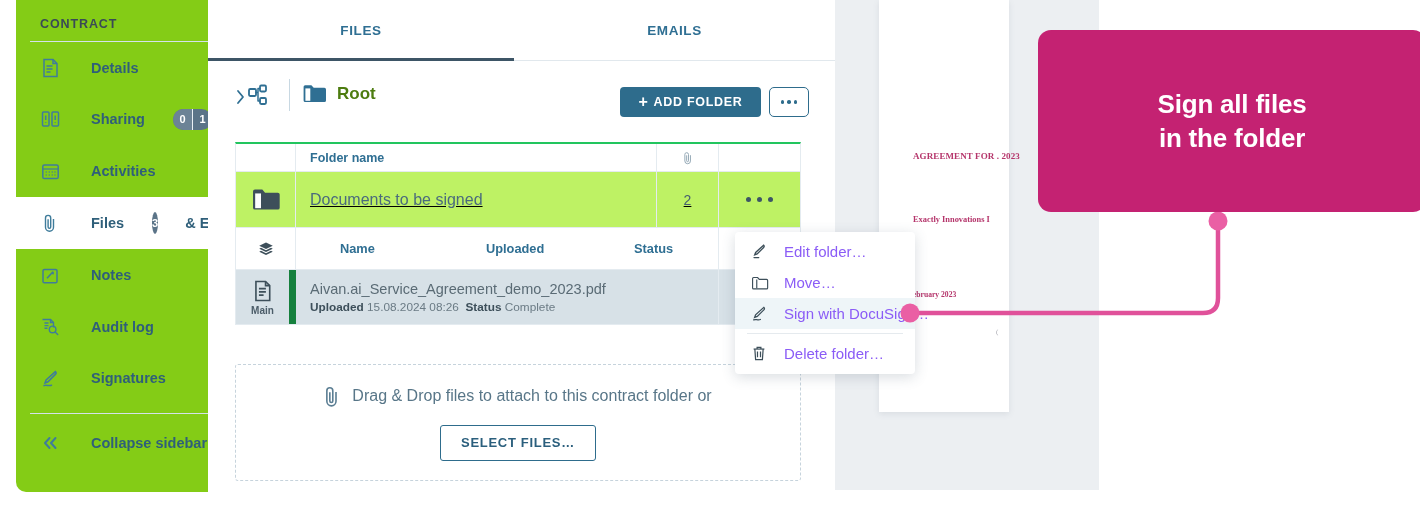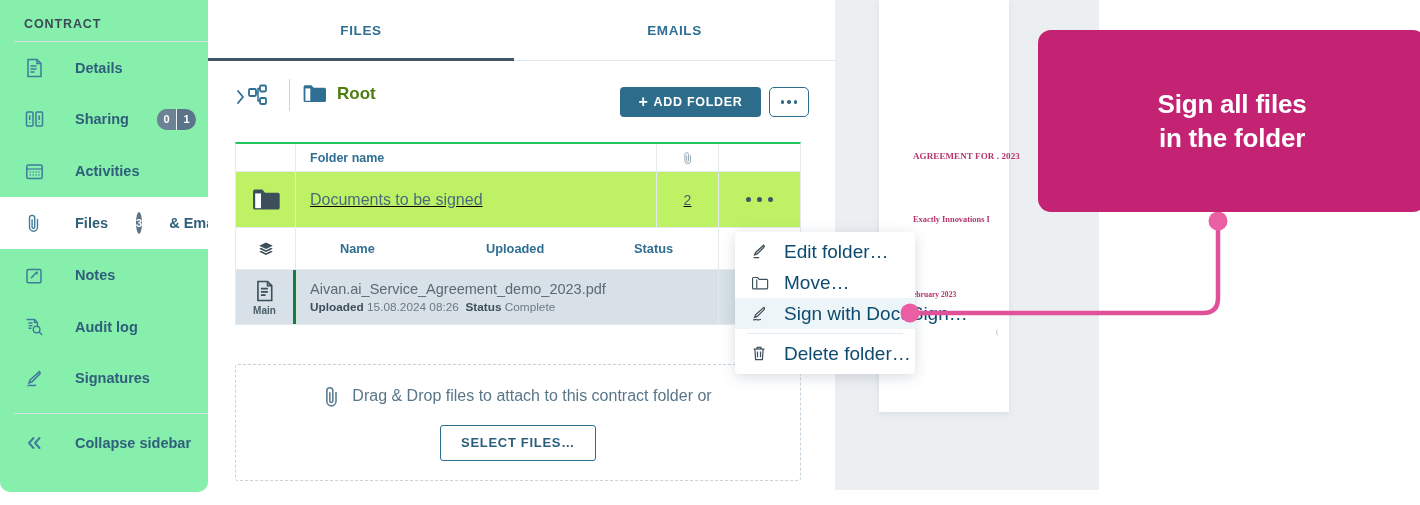--- a/index.html
+++ b/index.html
@@ -6,22 +6,22 @@
   html, body {
     width: 1420px; height: 505px;
     background: #ffffff;
     font-family: "Liberation Sans", sans-serif;
     overflow: hidden;
   }
   #root { position: relative; width: 1420px; height: 505px; }
 
   
   .sidebar {
-    position: absolute; left: 0; top: 0; width: 208px; height: 492px;
-    background: #86efac;
+    position: absolute; left: 16px; top: 0; width: 208px; height: 492px;
+    background: #84cc16;
     border-bottom-right-radius: 10px;
     border-bottom-left-radius: 10px;
     padding-left: 48px;
   }
   .sb-title {
     position: absolute; left: 24px; top: 17px;
     font-size: 12.5px; font-weight: bold; letter-spacing: .9px;
     color: #3a4a56;
   }
   .sb-div { position: absolute; left: 14px; width: 194px; height: 1px; background: #d4e2ea; }
@@ -121,21 +121,21 @@
 
   .files-hdr { height: 42px; background: #fff; }
   .files-hdr .c-hname { width: 190px; flex: 0 0 190px; display: flex; align-items: center;
                         font-size: 12.8px; font-weight: bold; color: #2f6f93; padding-left: 44px; }
   .files-hdr .c-hup { width: 148px; flex: 0 0 148px; display: flex; align-items: center;
                       font-size: 12.8px; font-weight: bold; color: #2f6f93; }
   .files-hdr .c-hst { flex: 1 1 auto; display: flex; align-items: center;
                       font-size: 12.8px; font-weight: bold; color: #2f6f93; }
 
   .file-row { height: 55px; background: #d7e1e7; }
-  .file-row .c-ico { border-right: 3px solid #15803d; }
+  .file-row .c-ico { border-right: 7px solid #15803d; }
   .file-row .c-fi { flex: 1 1 auto; padding-left: 14px; display: flex;
                     flex-direction: column; justify-content: center; }
   .fname { font-size: 14.5px; color: #5a6b75; }
   .fmeta { font-size: 11.8px; color: #6b7b85; margin-top: 3px; }
   .fmeta b { color: #3d4f5a; }
   .mini-lbl { font-size: 10px; font-weight: bold; color: #4b5c68; margin-top: 2px; }
 
   
   .dropzone {
     position: absolute; left: 27px; top: 364px; width: 566px; height: 117px;
@@ -170,21 +170,21 @@
     position: absolute; left: 735px; top: 232px; width: 180px; height: 142px;
     background: #ffffff; border-radius: 4px;
     box-shadow: 0 3px 14px rgba(60,80,100,.20);
     padding: 4px 0;
   }
   .ctx-item {
     height: 31px; display: flex; align-items: center; padding-left: 16px; cursor: pointer;
   }
   .ctx-item.hl { background: #eef5f8; }
   .ctx-ico { width: 22px; flex: 0 0 22px; display: flex; align-items: center; color: #3d4f5a; }
-  .ctx-lbl { margin-left: 11px; font-size: 19px; color: #0c4a6e; white-space: nowrap; }
+  .ctx-lbl { margin-left: 11px; font-size: 15px; color: #8b5cf6; white-space: nowrap; }
   .ctx-sep { height: 1px; margin: 4px 12px; background: #e5eaee; }
 
   
   .callout {
     position: absolute; left: 1038px; top: 30px; width: 388px; height: 182px;
     background: #c42272; border-radius: 13px;
     display: flex; align-items: center; justify-content: center;
   }
   .callout-txt {
     color: #ffffff; font-size: 26px; font-weight: bold; line-height: 1.32;

